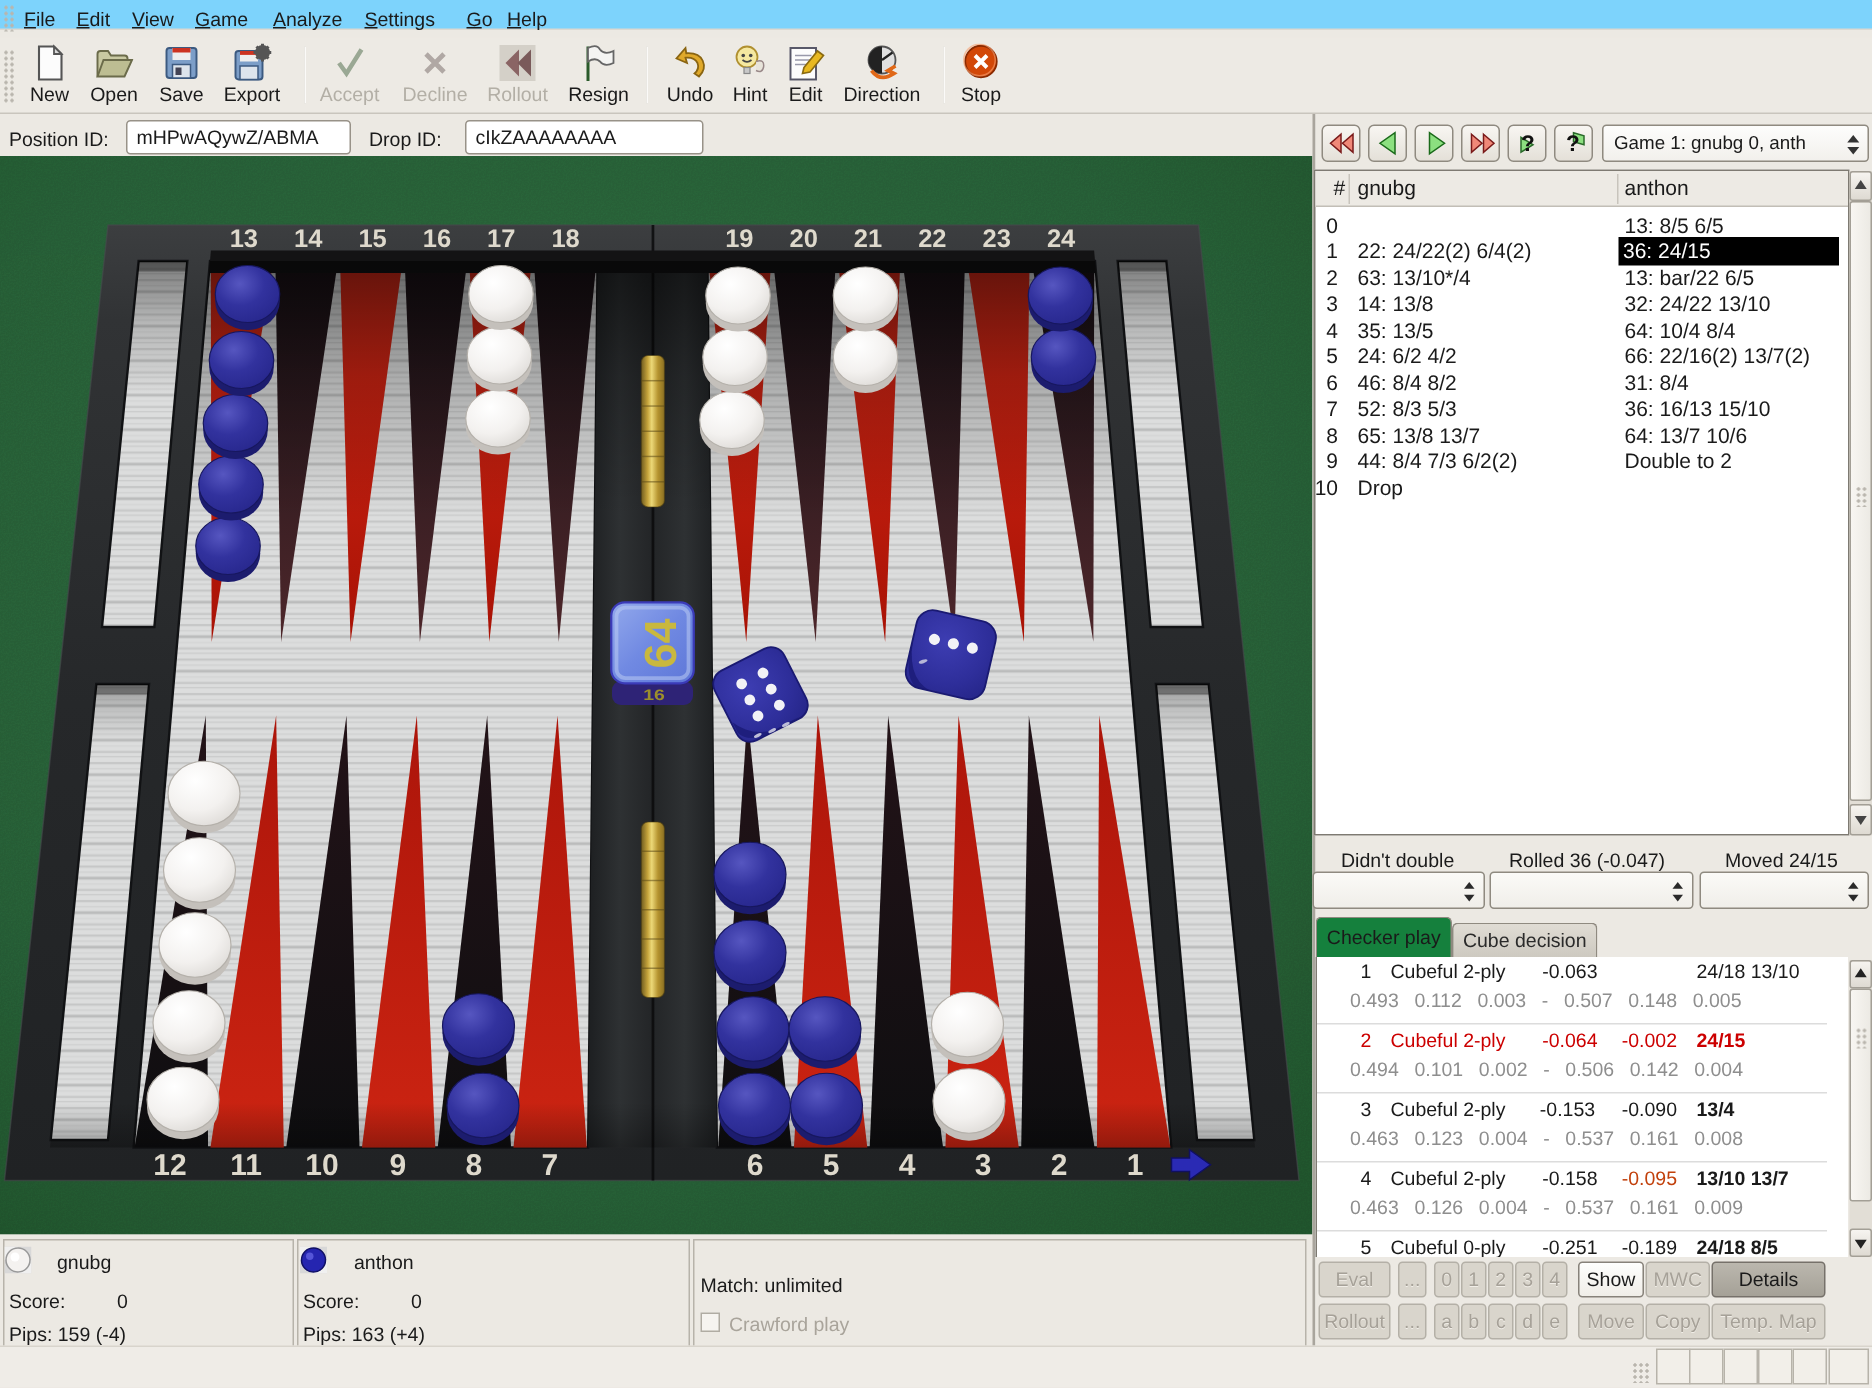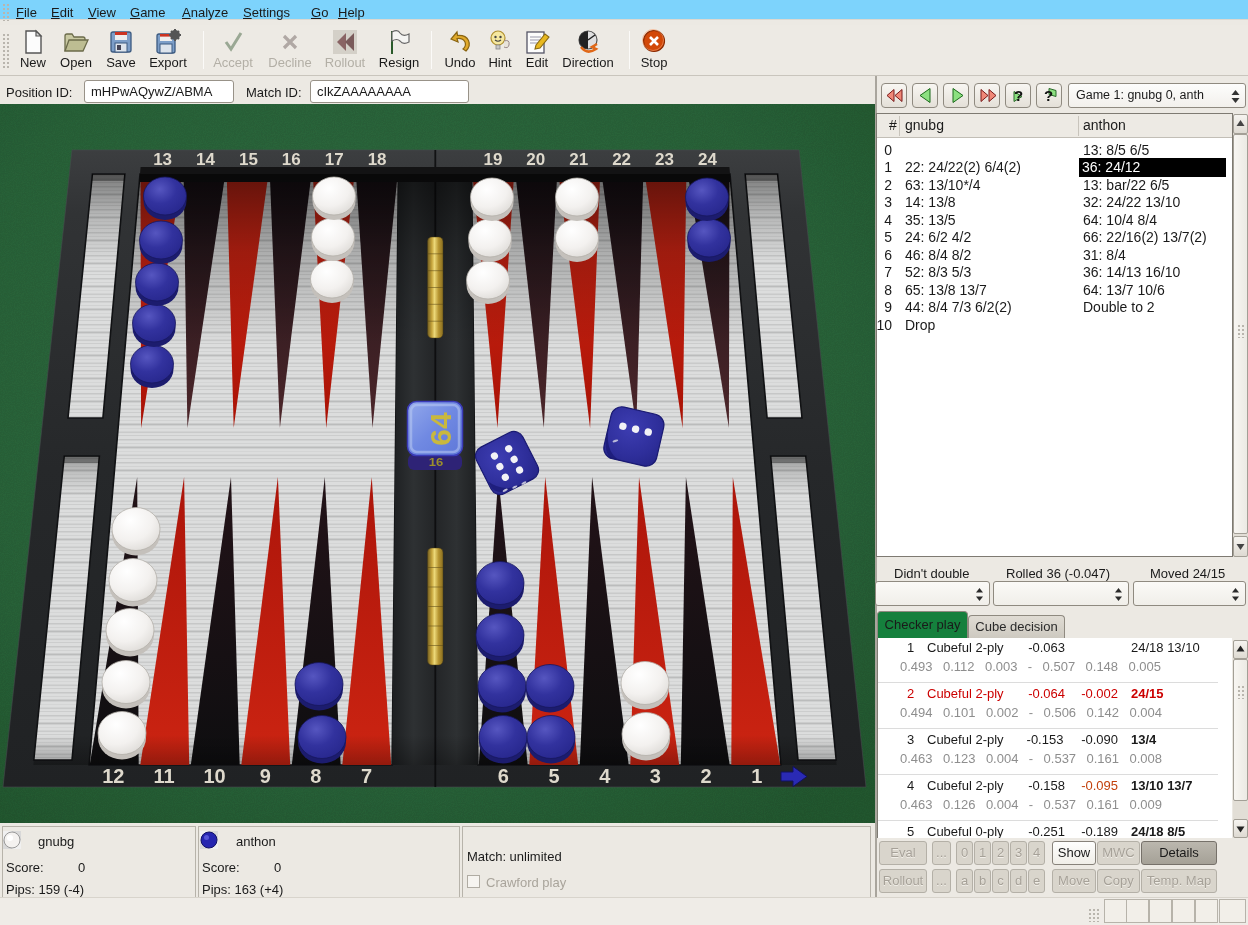--- a/index.html
+++ b/index.html
@@ -164,21 +164,21 @@
       <span class="tbl">Stop</span>
     </div>
 <div class="tsep" style="left:203px"></div>
 <div class="tsep" style="left:431px"></div>
 <div class="tsep" style="left:629px"></div>
 <div class="grip" style="left:2px;top:8px;height:36px"></div>
 </div>
 <div class="idrow"></div>
 <span class="abs" style="left:6px;top:85px;font-size:13px">Position ID:</span>
 <div class="field" style="left:84px;width:150px">mHPwAQywZ/ABMA</div>
-<span class="abs" style="left:246px;top:85px;font-size:13px">Match ID:</span>
+<span class="abs" style="left:246px;top:85px;font-size:13px">Drop ID:</span>
 <div class="field" style="left:310px;width:159px">cIkZAAAAAAAA</div>
 
 <svg width="875" height="719" viewBox="0 104 875 719" style="position:absolute;left:0;top:104px">
 <defs>
 <radialGradient id="felt" cx="45%" cy="40%" r="75%">
  <stop offset="0" stop-color="#337747"></stop>
         <stop offset="0.7" stop-color="#2d6c3f"></stop>
         <stop offset="1" stop-color="#266034"></stop>
 </radialGradient>
 <filter id="noise" x="0" y="0" width="100%" height="100%">
@@ -490,39 +490,39 @@
       <span style="position:absolute;left:12px;top:3px">#</span>
       <span style="position:absolute;left:28px;top:3px">gnubg</span>
       <span style="position:absolute;left:206px;top:3px">anthon</span>
       <div style="position:absolute;left:22px;top:2px;width:1px;height:20px;background:#c8c4bc"></div>
       <div style="position:absolute;left:201px;top:2px;width:1px;height:20px;background:#c8c4bc"></div>
     </div>
 <span class="mrow" style="right:340px;top:27.5px">0</span>
 <span class="mrow" style="left:206px;top:27.5px">13: 8/5 6/5</span>
 <span class="mrow" style="right:340px;top:45.0px">1</span>
 <span class="mrow" style="left:28px;top:45.0px">22: 24/22(2) 6/4(2)</span>
-<span class="mrow" style="left:202px;top:44.0px;background:#000;color:#fff;padding:1px 3px 2px 3px;width:147px">36: 24/12</span>
+<span class="mrow" style="left:202px;top:44.0px;background:#000;color:#fff;padding:1px 3px 2px 3px;width:147px">36: 24/15</span>
 <span class="mrow" style="right:340px;top:62.5px">2</span>
 <span class="mrow" style="left:28px;top:62.5px">63: 13/10*/4</span>
 <span class="mrow" style="left:206px;top:62.5px">13: bar/22 6/5</span>
 <span class="mrow" style="right:340px;top:80.0px">3</span>
 <span class="mrow" style="left:28px;top:80.0px">14: 13/8</span>
 <span class="mrow" style="left:206px;top:80.0px">32: 24/22 13/10</span>
 <span class="mrow" style="right:340px;top:97.5px">4</span>
 <span class="mrow" style="left:28px;top:97.5px">35: 13/5</span>
 <span class="mrow" style="left:206px;top:97.5px">64: 10/4 8/4</span>
 <span class="mrow" style="right:340px;top:115.0px">5</span>
 <span class="mrow" style="left:28px;top:115.0px">24: 6/2 4/2</span>
 <span class="mrow" style="left:206px;top:115.0px">66: 22/16(2) 13/7(2)</span>
 <span class="mrow" style="right:340px;top:132.5px">6</span>
 <span class="mrow" style="left:28px;top:132.5px">46: 8/4 8/2</span>
 <span class="mrow" style="left:206px;top:132.5px">31: 8/4</span>
 <span class="mrow" style="right:340px;top:150.0px">7</span>
 <span class="mrow" style="left:28px;top:150.0px">52: 8/3 5/3</span>
-<span class="mrow" style="left:206px;top:150.0px">36: 14/13 16/10</span>
+<span class="mrow" style="left:206px;top:150.0px">36: 16/13 15/10</span>
 <span class="mrow" style="right:340px;top:167.5px">8</span>
 <span class="mrow" style="left:28px;top:167.5px">65: 13/8 13/7</span>
 <span class="mrow" style="left:206px;top:167.5px">64: 13/7 10/6</span>
 <span class="mrow" style="right:340px;top:185.0px">9</span>
 <span class="mrow" style="left:28px;top:185.0px">44: 8/4 7/3 6/2(2)</span>
 <span class="mrow" style="left:206px;top:185.0px">Double to 2</span>
 <span class="mrow" style="right:340px;top:202.5px">10</span>
 <span class="mrow" style="left:28px;top:202.5px">Drop</span>
 </div>
 <div class="abs" style="left:1233px;top:114px;width:15px;height:443px;background:#e2ded6">

